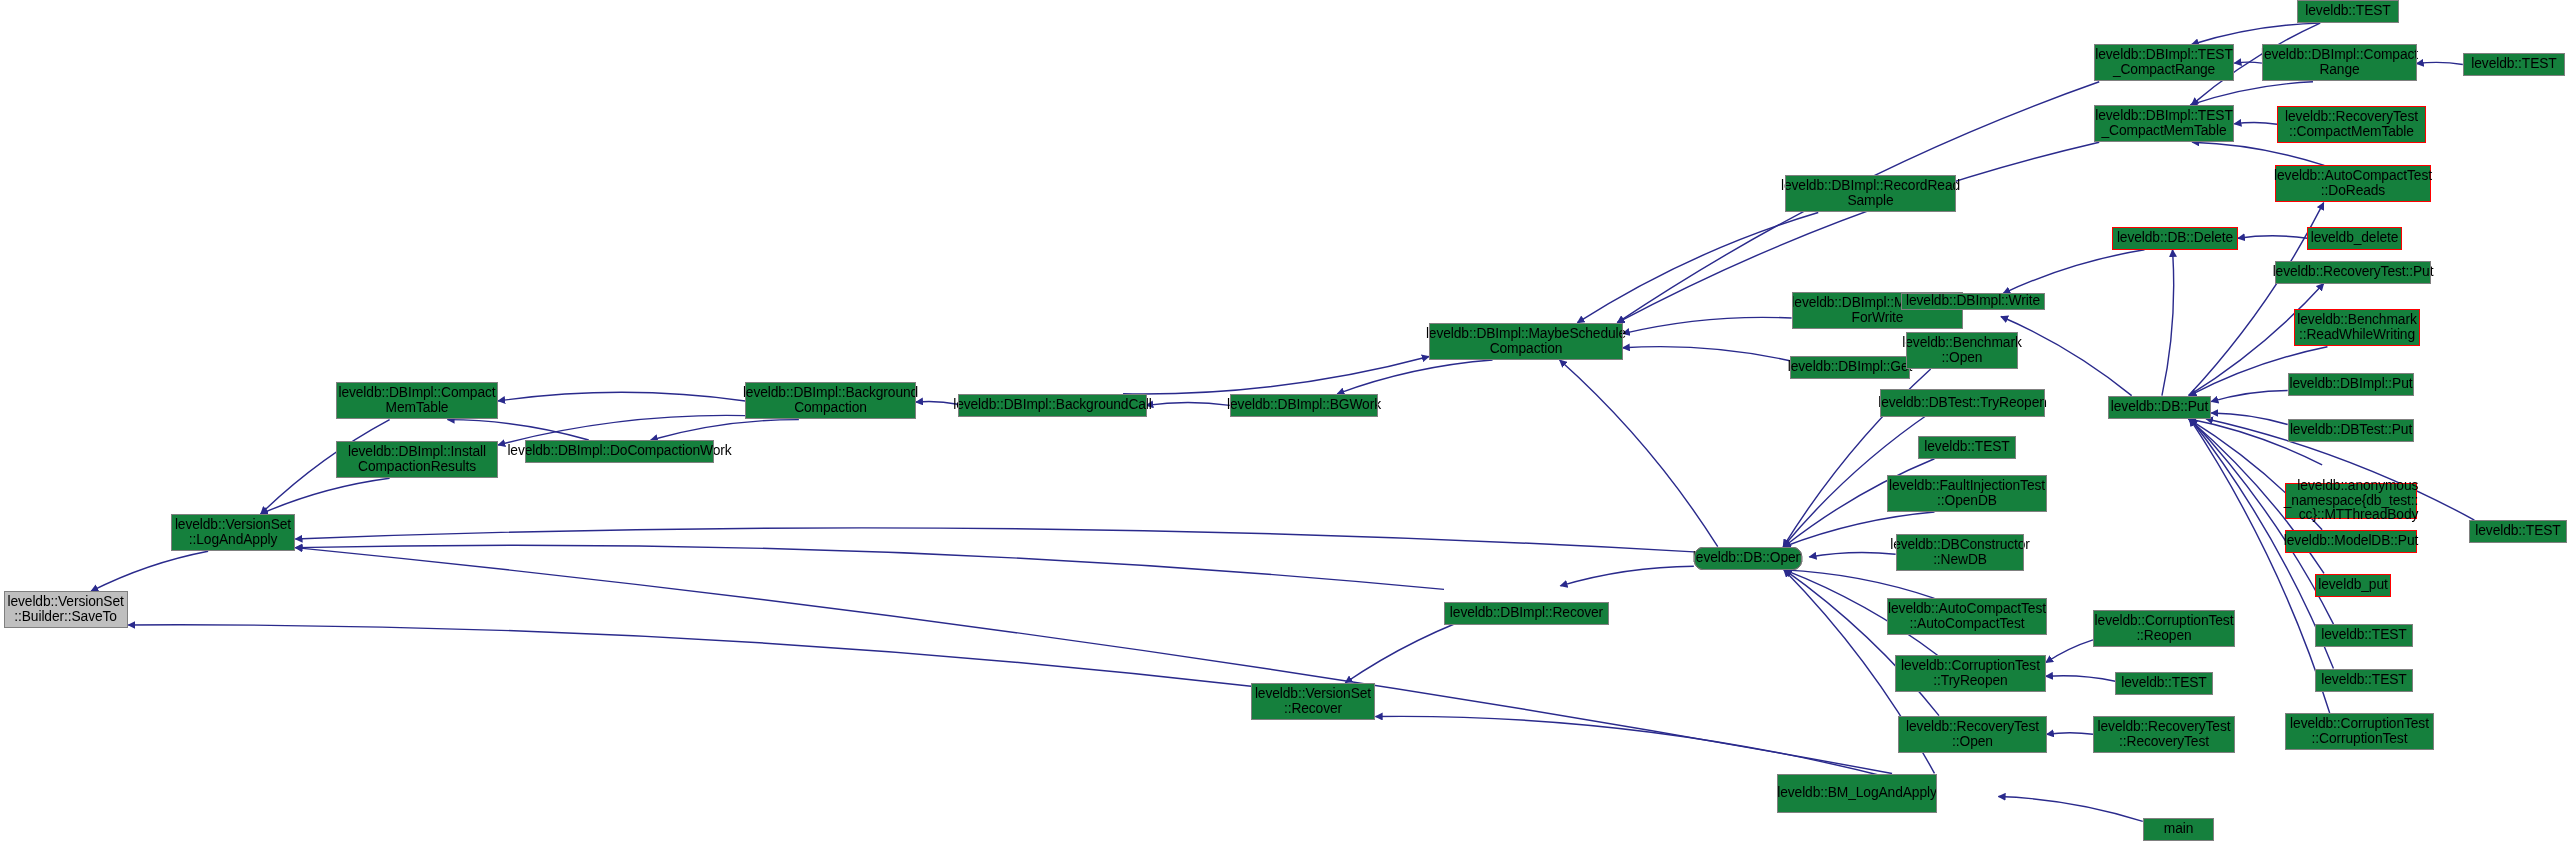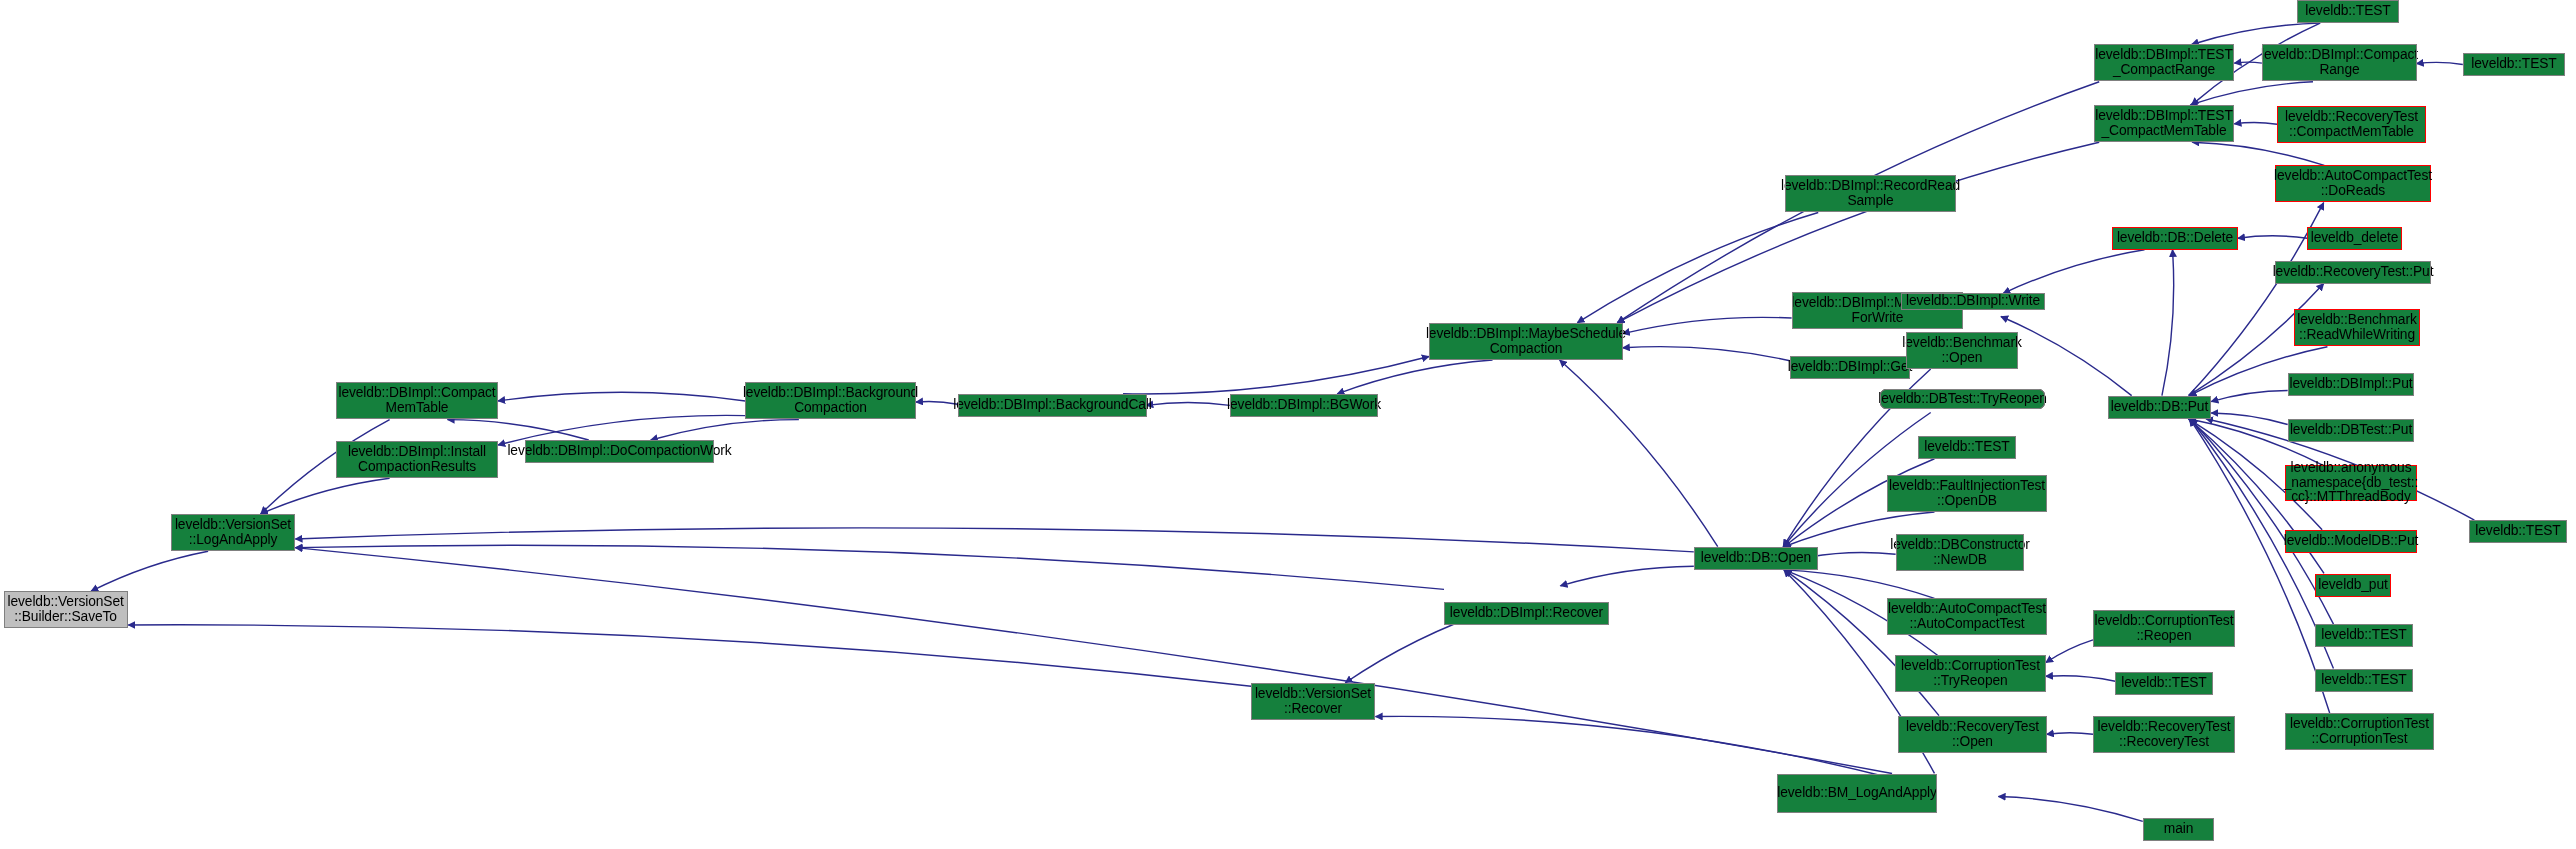--- a/index.html
+++ b/index.html
@@ -155,29 +155,29 @@
       <div class="node red" style="left: 2275px; top: 165px; width: 156px; height: 37px;"><span>leveldb::AutoCompactTest
 ::DoReads</span></div>
       <div class="node red" style="left: 2112px; top: 227px; width: 126px; height: 23px;"><span>leveldb::DB::Delete</span></div>
       <div class="node red" style="left: 2307px; top: 227px; width: 95px; height: 23px;"><span>leveldb_delete</span></div>
       <div class="node" style="left: 2275px; top: 261px; width: 156px; height: 23px;"><span>leveldb::RecoveryTest::Put</span></div>
       <div class="node" style="left: 2108px; top: 396px; width: 103px; height: 23px;"><span>leveldb::DB::Put</span></div>
       <div class="node red" style="left: 2294px; top: 309px; width: 126px; height: 37px;"><span>leveldb::Benchmark
 ::ReadWhileWriting</span></div>
       <div class="node" style="left: 2288px; top: 373px; width: 126px; height: 23px;"><span>leveldb::DBImpl::Put</span></div>
       <div class="node" style="left: 2288px; top: 419px; width: 126px; height: 23px;"><span>leveldb::DBTest::Put</span></div>
-      <div class="node red" style="left: 2285px; top: 465px; width: 132px; height: 36px;"><span>leveldb::anonymous
+      <div class="node red" style="left: 2285px; top: 483px; width: 132px; height: 36px; text-align: right;"><span>leveldb::anonymous
 _namespace{db_test::
 cc}::MTThreadBody</span></div>
       <div class="node red" style="left: 2285px; top: 530px; width: 132px; height: 23px;"><span>leveldb::ModelDB::Put</span></div>
       <div class="node red" style="left: 2315px; top: 574px; width: 76px; height: 23px;"><span>leveldb_put</span></div>
-      <div class="node" style="left: 1694px; top: 547px; width: 124px; height: 23px;"><span>leveldb::DB::Open</span></div>
+      <div class="node" style="left: 1694px; top: 547px; width: 108px; height: 23px; border-radius: 9px;"><span>leveldb::DB::Open</span></div>
       <div class="node" style="left: 1906px; top: 332px; width: 112px; height: 37px;"><span>leveldb::Benchmark
 ::Open</span></div>
-      <div class="node" style="left: 1880px; top: 389px; width: 165px; height: 20px; border-radius: 6px;"><span>leveldb::DBTest::TryReopen</span></div>
+      <div class="node" style="left: 1880px; top: 389px; width: 165px; height: 28px;"><span>leveldb::DBTest::TryReopen</span></div>
       <div class="node" style="left: 1918px; top: 436px; width: 98px; height: 23px;"><span>leveldb::TEST</span></div>
       <div class="node" style="left: 1887px; top: 475px; width: 160px; height: 37px;"><span>leveldb::FaultInjectionTest
 ::OpenDB</span></div>
       <div class="node" style="left: 1896px; top: 534px; width: 128px; height: 37px;"><span>leveldb::DBConstructor
 ::NewDB</span></div>
       <div class="node" style="left: 1887px; top: 598px; width: 160px; height: 37px;"><span>leveldb::AutoCompactTest
 ::AutoCompactTest</span></div>
       <div class="node" style="left: 1895px; top: 655px; width: 151px; height: 37px;"><span>leveldb::CorruptionTest
 ::TryReopen</span></div>
       <div class="node" style="left: 2093px; top: 610px; width: 142px; height: 37px;"><span>leveldb::CorruptionTest

